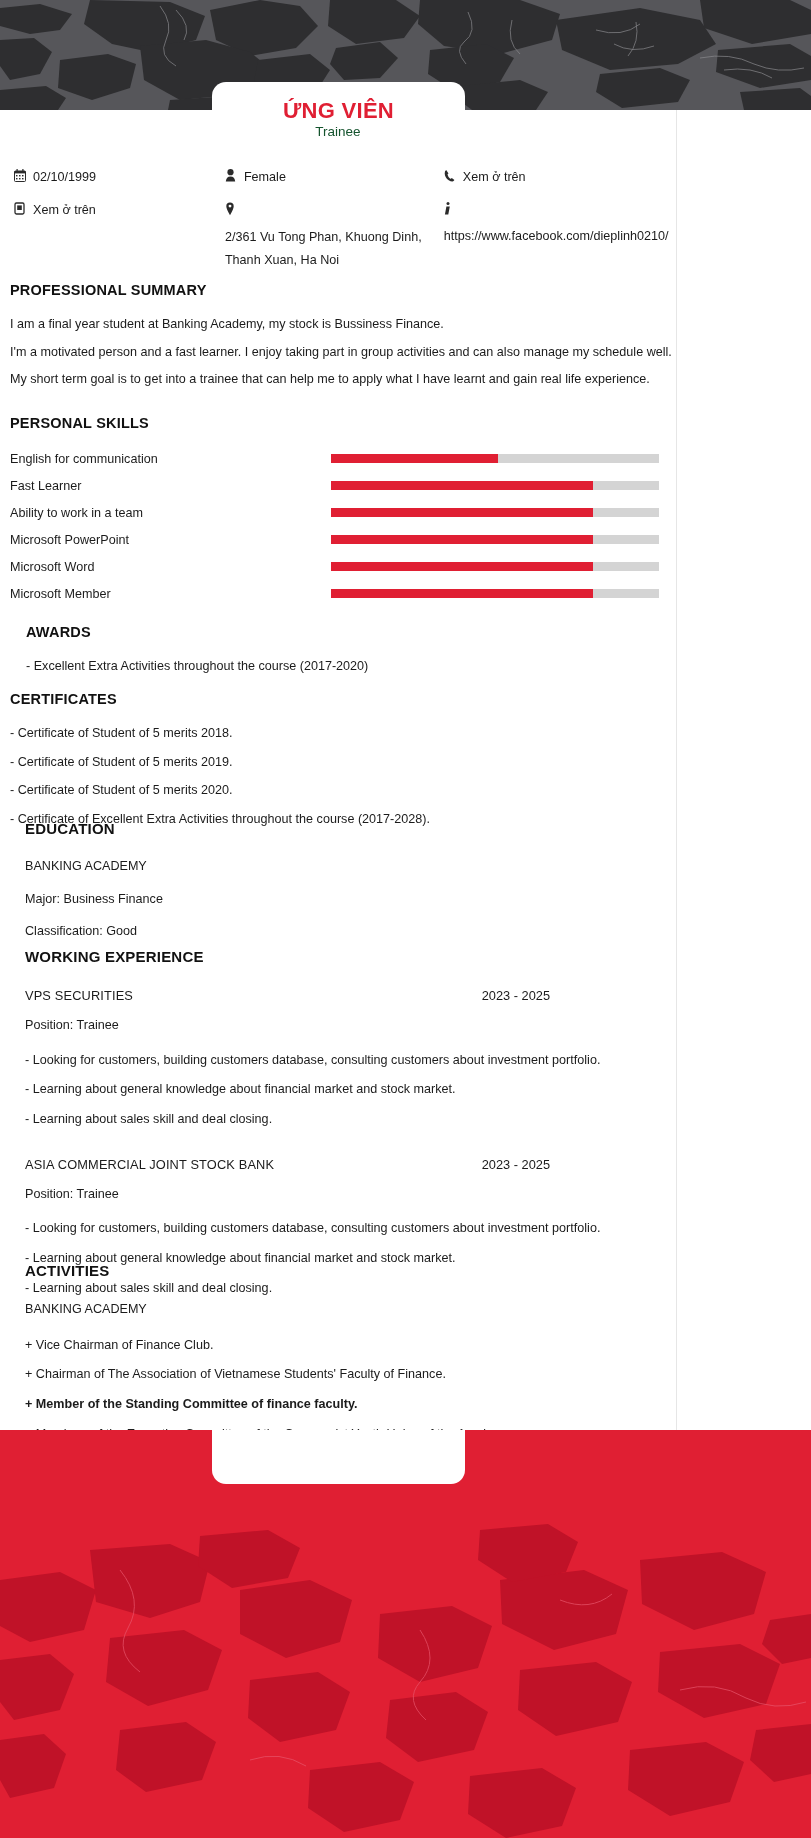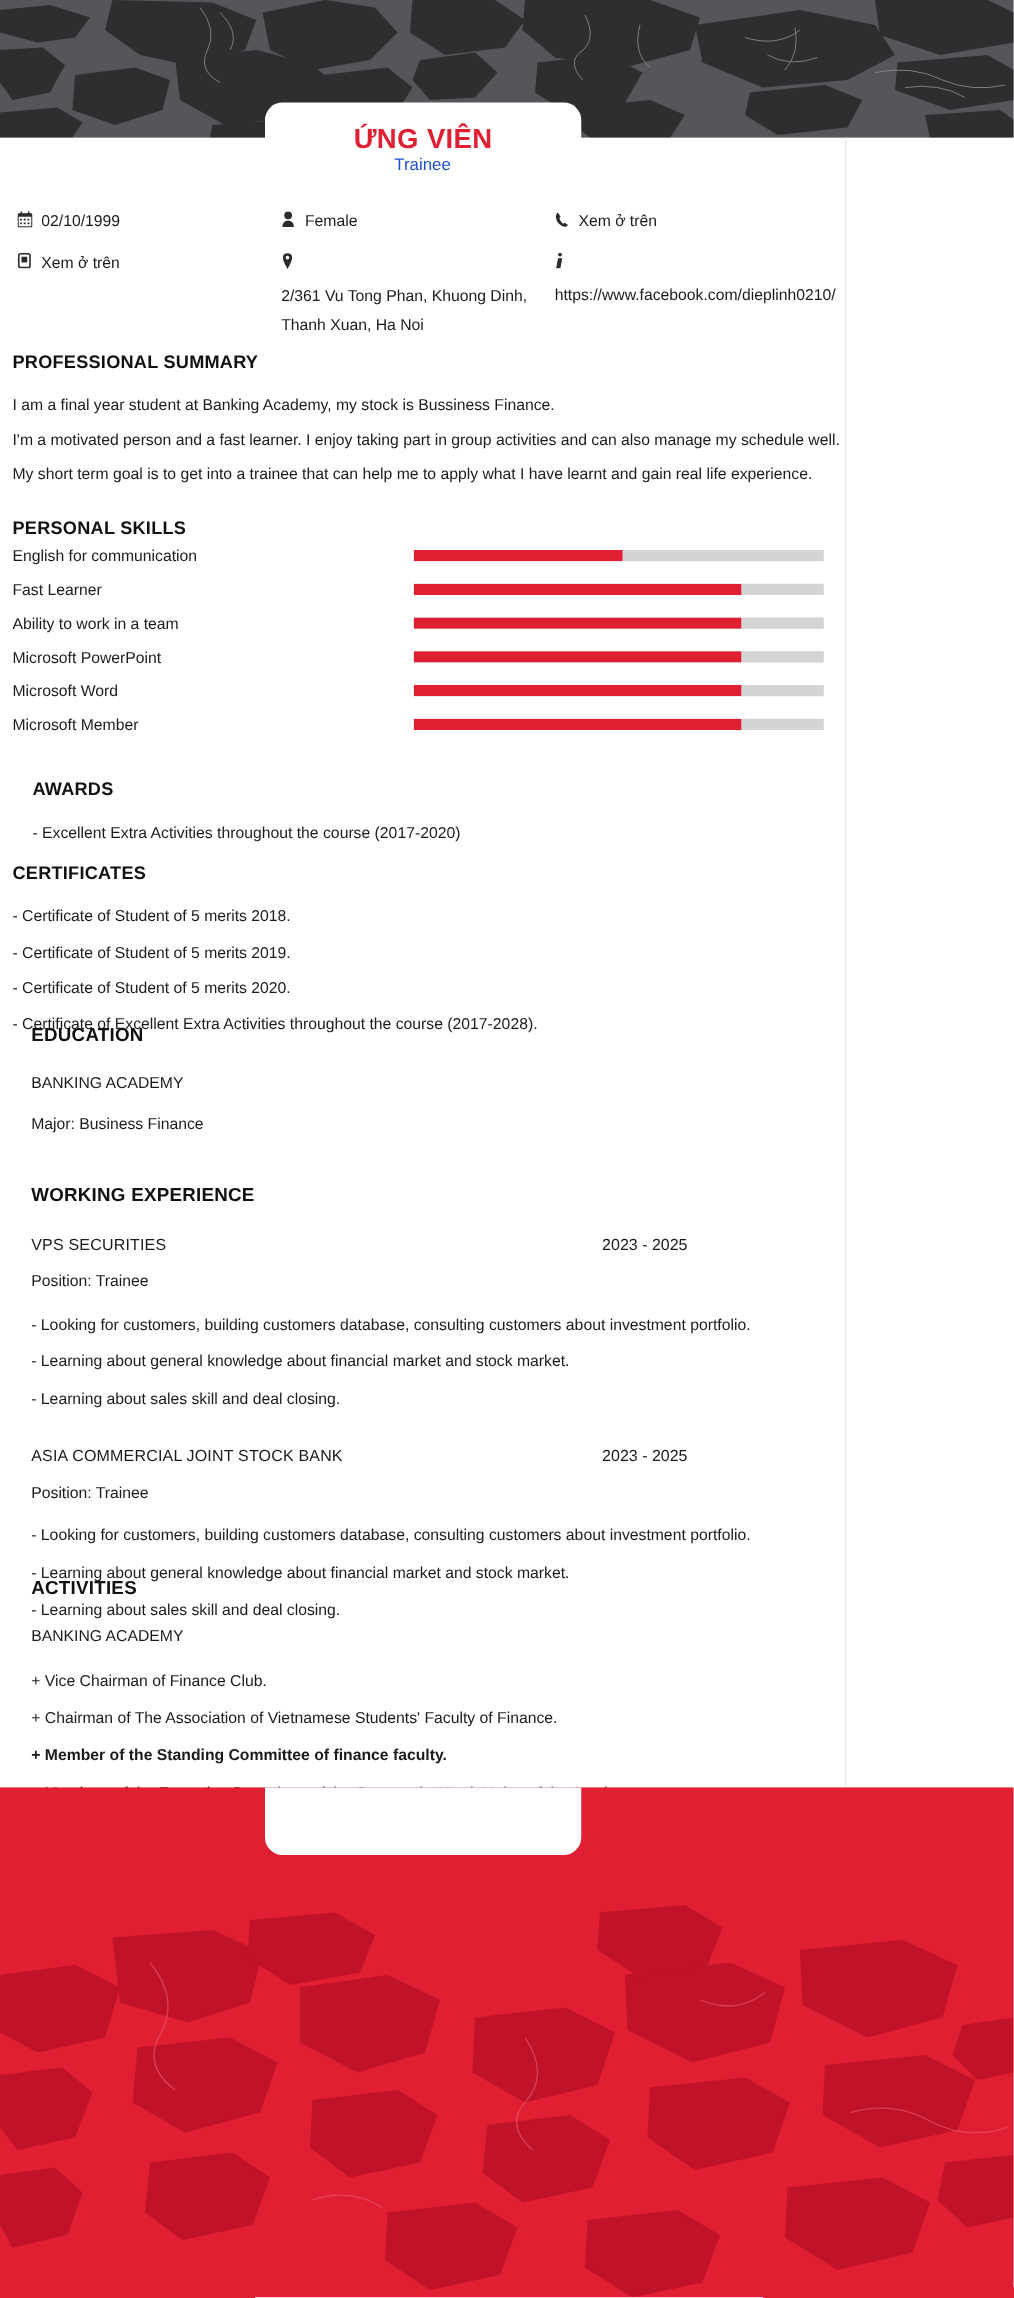--- a/index.html
+++ b/index.html
@@ -50,21 +50,21 @@
     line-height: 1;
     padding-top: 6px;
   }
   .role-text {
     position: absolute;
     top: 124px;
     left: 0;
     width: 676px;
     text-align: center;
     font-size: 13.5px;
-    color: #1d4ed8;
+    color: #14532d;
     z-index: 6;
   }
 
   
   .contact {
     position: absolute;
     top: 168px;
     left: 0;
     width: 700px;
   }
@@ -303,21 +303,21 @@
 
   <div class="sec" style="top:282px;">
     <div class="sec-h">PROFESSIONAL SUMMARY</div>
     <div class="body-line" style="margin-top:16px;">I am a final year student at Banking Academy, my stock is Bussiness Finance.</div>
     <div class="body-line" style="margin-top:6px; width:680px;">I'm a motivated person and a fast learner. I enjoy taking part in group activities and can also manage my schedule well.</div>
     <div class="body-line" style="margin-top:6px;">My short term goal is to get into a trainee that can help me to apply what I have learnt and gain real life experience.</div>
   </div>
 
   <div class="sec" style="top:415px;">
     <div class="sec-h">PERSONAL SKILLS</div>
-    <div style="margin-top:0;">
+    <div style="margin-top:14px;">
       <div class="skill-row">
         <div class="skill-label">English for communication</div>
         <div class="skill-track">
           <div class="skill-fill" style="width: 51%;"></div>
         </div>
       </div>
       <div class="skill-row">
         <div class="skill-label">Fast Learner</div>
         <div class="skill-track">
           <div class="skill-fill" style="width: 80%;"></div>
@@ -360,20 +360,21 @@
     <div class="body-line" style="margin-top:16px;">- Certificate of Student of 5 merits 2018.</div>
     <div class="body-line" style="margin-top:7px;">- Certificate of Student of 5 merits 2019.</div>
     <div class="body-line" style="margin-top:7px;">- Certificate of Student of 5 merits 2020.</div>
     <div class="body-line" style="margin-top:7px;">- Certificate of Excellent Extra Activities throughout the course (2017-2028).</div>
   </div>
 
   <div class="sec" style="top:820px;">
     <div class="sec-h indent">EDUCATION</div>
     <div class="body-line indent" style="margin-top:19px;">BANKING ACADEMY</div>
     <div class="body-line indent" style="margin-top:11px;">Major: Business Finance</div>
+    <div class="body-line indent" style="margin-top:11px;">Classification: Good</div>
   </div>
 
   <div class="sec" style="top:948px;">
     <div class="sec-h indent">WORKING EXPERIENCE</div>
 
     <div style="margin-top:23px;">
       <div class="job-head">
         <span class="job-company">VPS SECURITIES</span>
         <span class="job-dates">2023 - 2025</span>
       </div>

